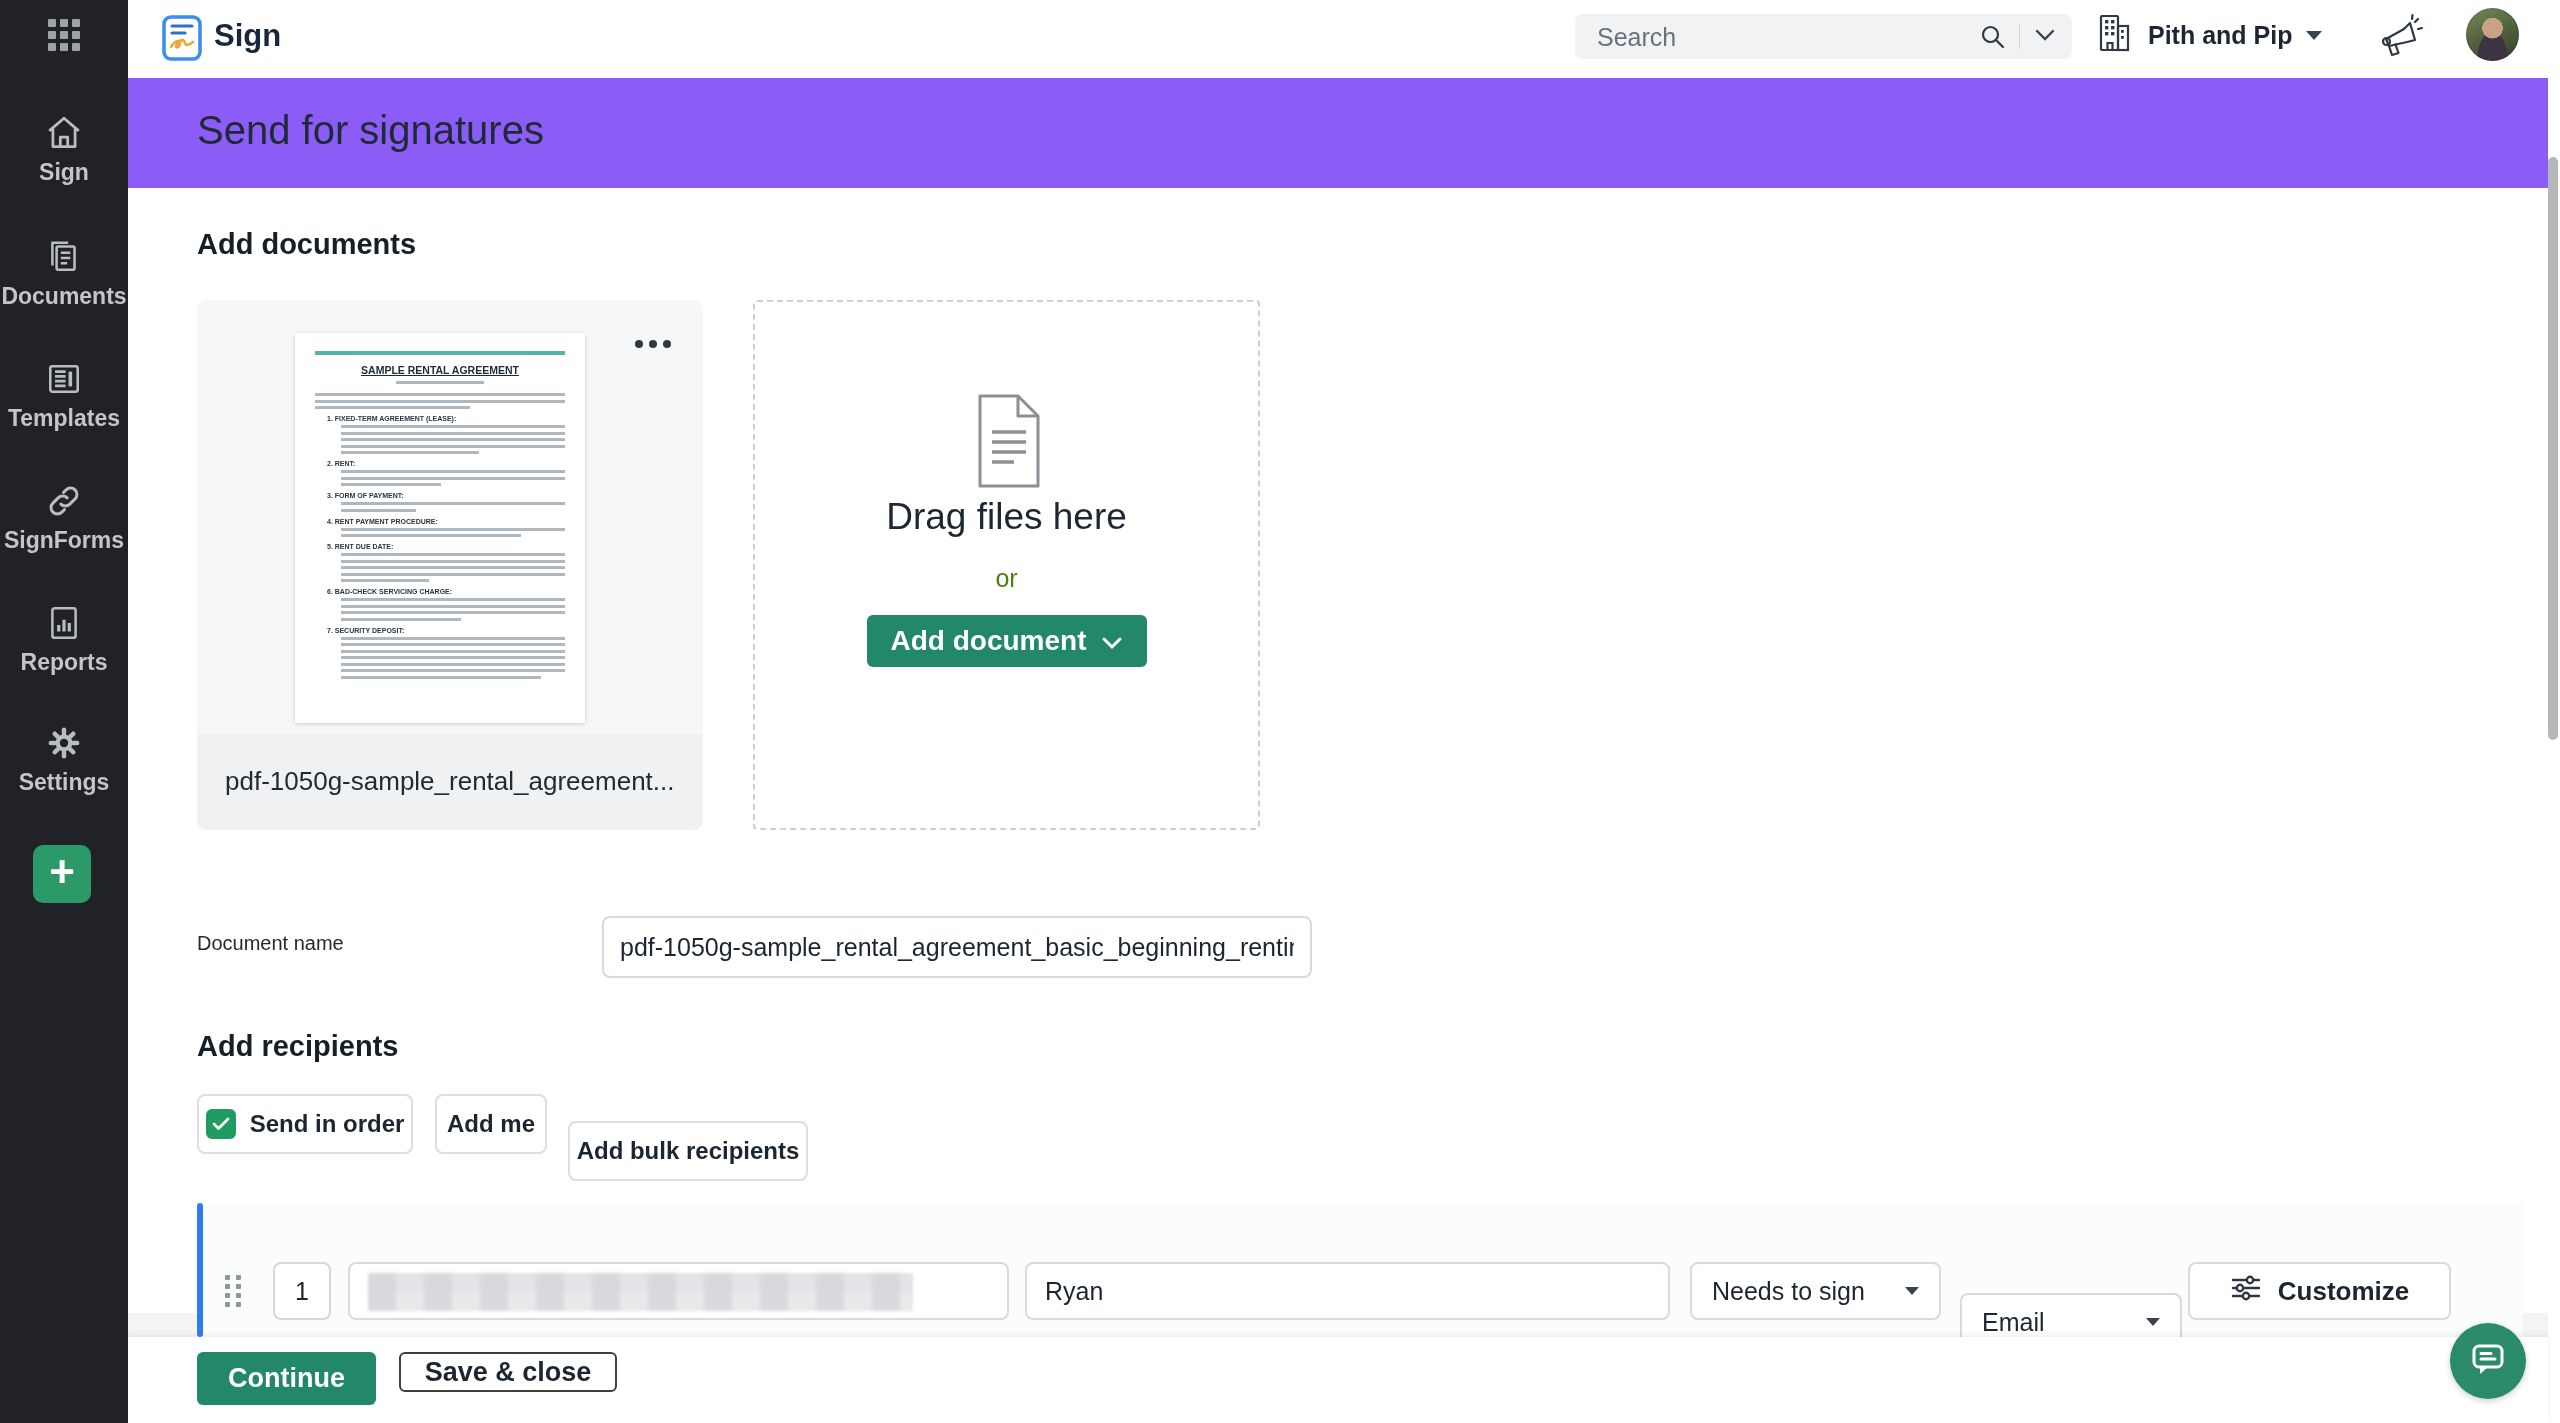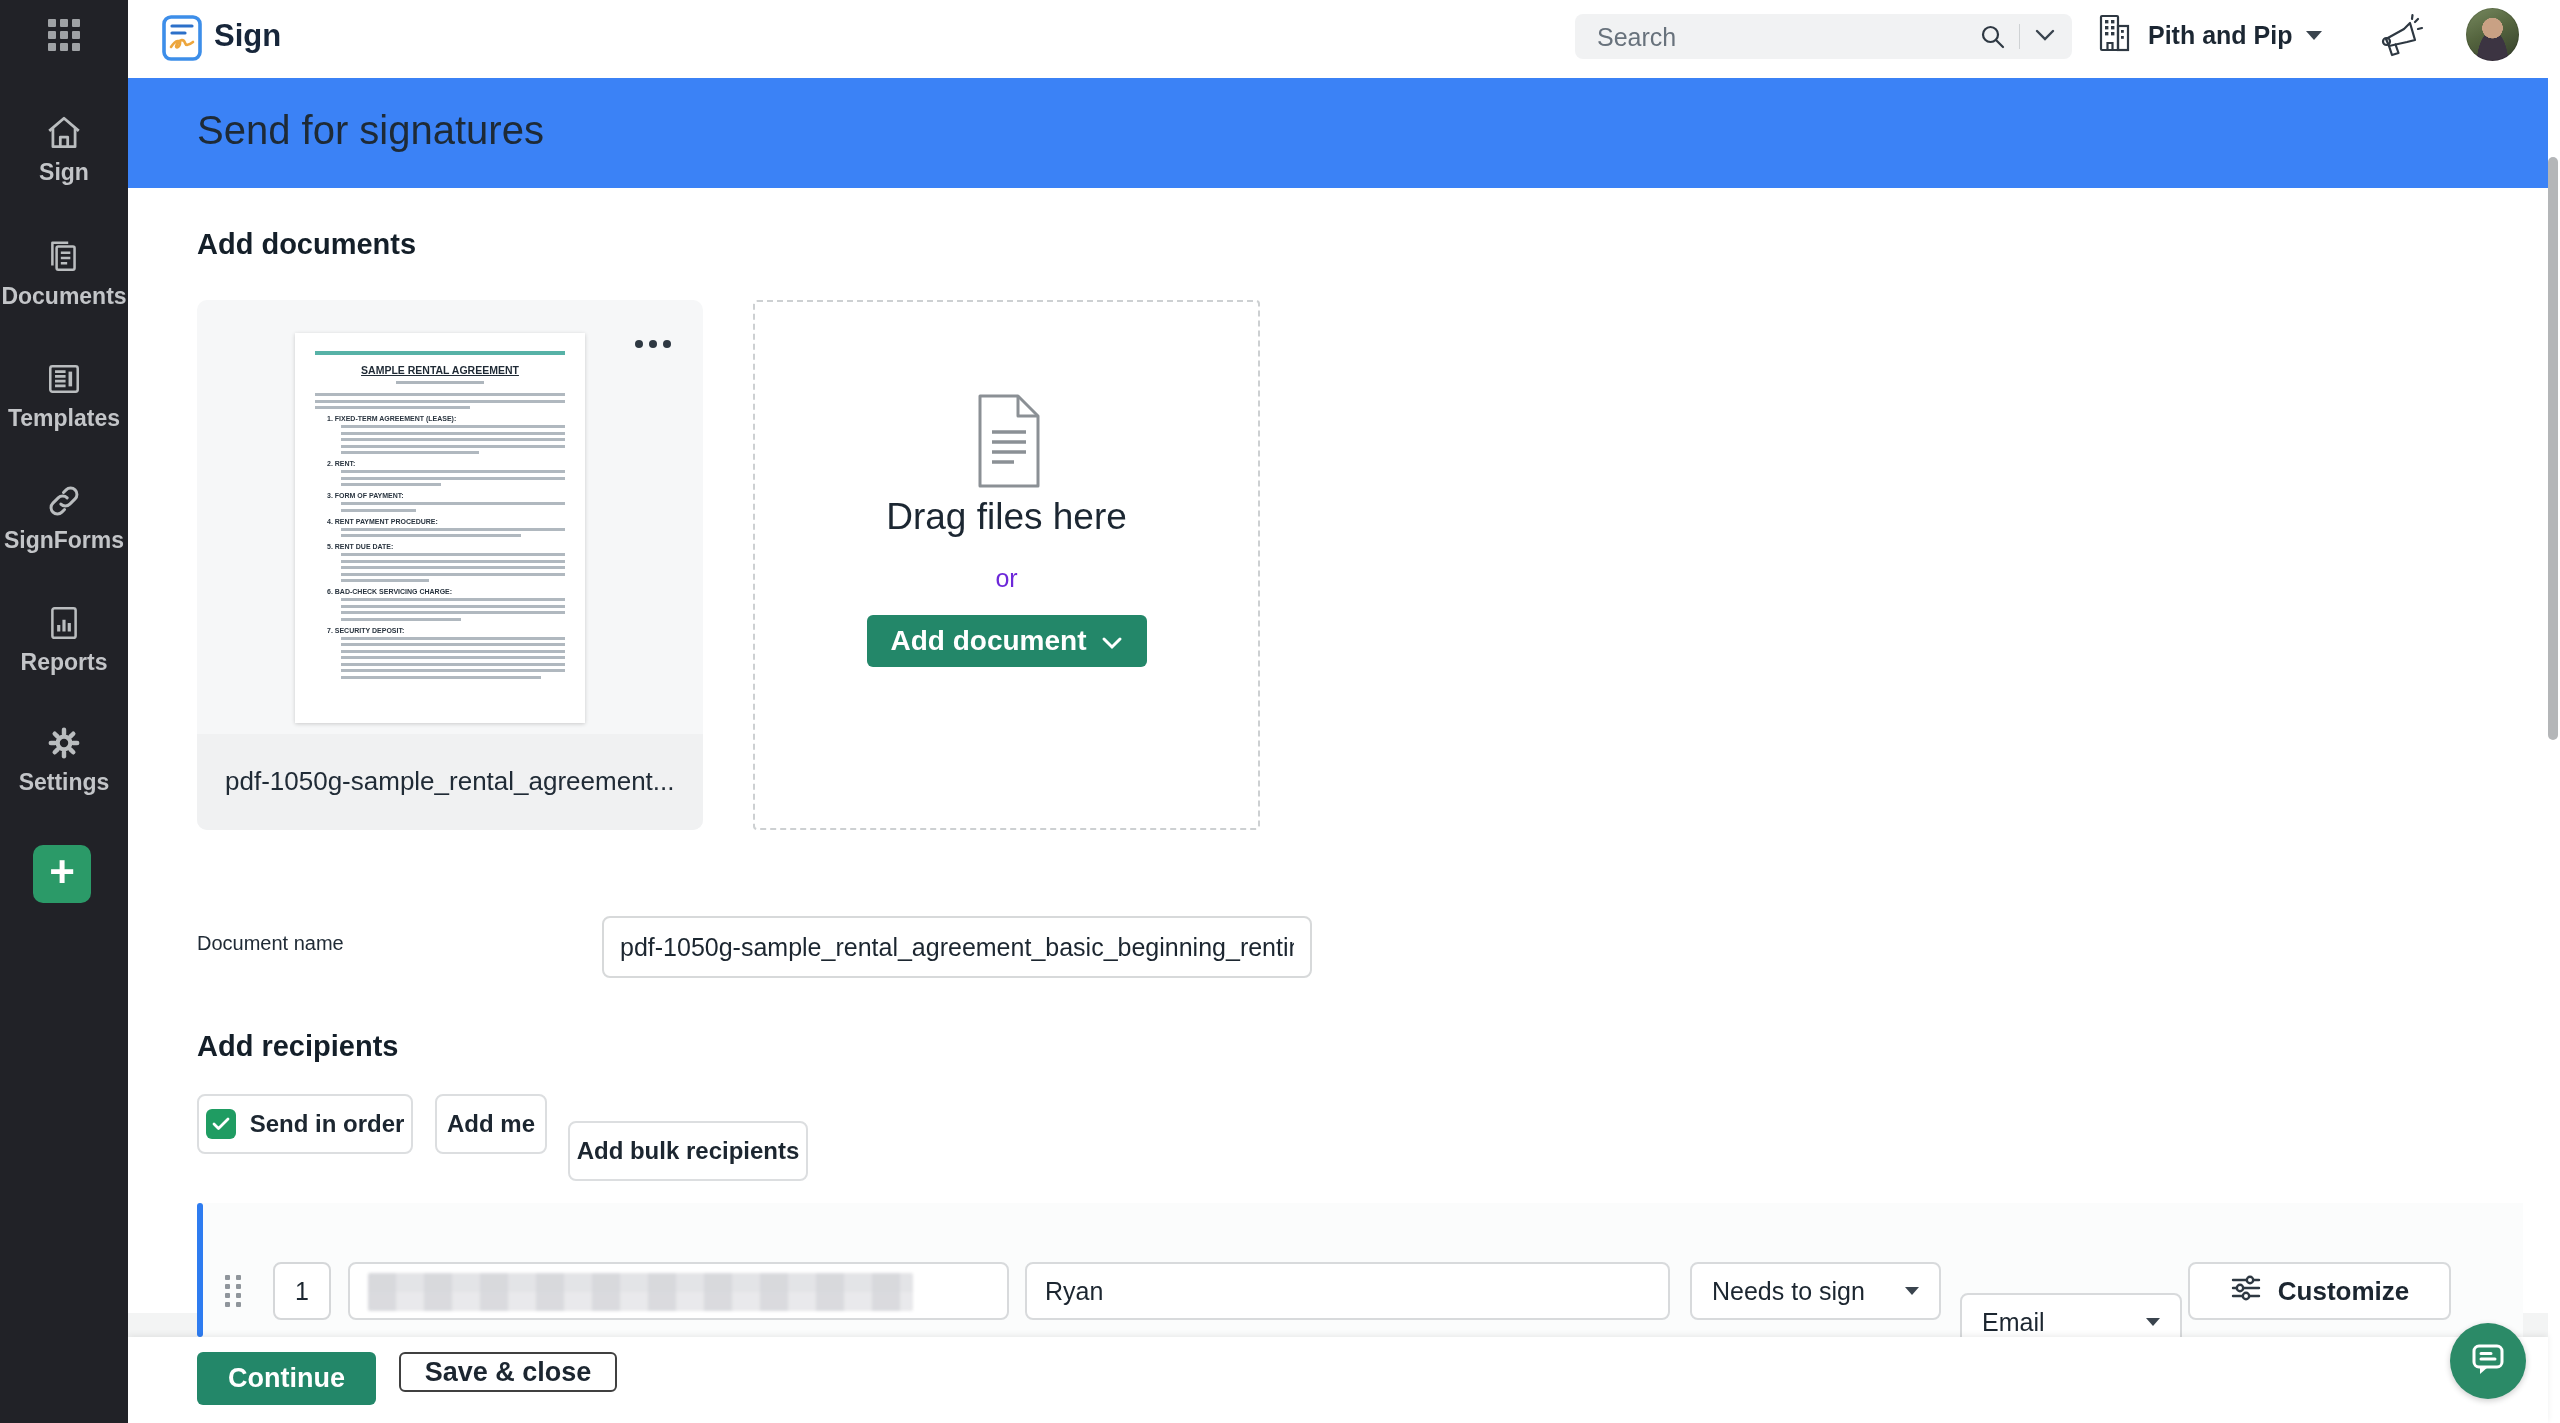--- a/index.html
+++ b/index.html
@@ -31,21 +31,21 @@
   .caret-down { width:0; height:0; border-left:8px solid transparent; border-right:8px solid transparent; border-top:9px solid #3a444e; }
   .megaphone { position:absolute; left:2248px; top:12px; cursor:pointer; }
   .avatar { position:absolute; left:2338px; top:8px; width:53px; height:53px; border-radius:50%; cursor:pointer;
     background:
       radial-gradient(circle at 50% 38%, #c9a184 0 24%, rgba(0,0,0,0) 25%),
       radial-gradient(ellipse at 50% 108%, #3c3442 0 42%, rgba(0,0,0,0) 43%),
       linear-gradient(155deg, #77895f 0%, #55653f 45%, #333d2a 100%);
     box-shadow: inset 0 0 0 1px rgba(0,0,0,.12); }
 
   
-  .page-band { position:absolute; left:128px; top:78px; width:2420px; height:110px; background:#3b82f6; }
+  .page-band { position:absolute; left:128px; top:78px; width:2420px; height:110px; background:#8b5cf6; }
   .page-title { position:absolute; left:69px; top:30px; font-size:40px; color:#1e2a36; }
 
   
   .sec-h { position:absolute; font-size:29px; font-weight:bold; color:#141f29; }
 
   
   .doc-card { position:absolute; left:197px; top:300px; width:506px; height:530px; background:#f6f7f8; border-radius:10px; }
   .doc-menu { position:absolute; right:26px; top:34px; display:flex; gap:6px; cursor:pointer; padding:6px; }
   .doc-menu i { width:8px; height:8px; border-radius:50%; background:#2e3842; }
   .preview { position:absolute; left:98px; top:33px; width:290px; height:390px; background:#fff;
@@ -59,21 +59,21 @@
   .pv-sec-h { font-size:7px; font-weight:bold; color:#2a3540; margin-bottom:3px; margin-left:12px; white-space:nowrap; }
   .pv-sec .tl { margin-left:26px; }
   .doc-caption { position:absolute; left:0; bottom:0; width:506px; height:96px; background:#f0f1f2; border-radius:0 0 10px 10px; }
   .doc-caption span { position:absolute; left:28px; top:32px; width:456px; font-size:26px; color:#202b36; white-space:nowrap; overflow:hidden; }
 
   
   .dropzone { position:absolute; left:753px; top:300px; width:507px; height:530px; border:2px dashed #cdd0d2; border-radius:4px;
               display:flex; flex-direction:column; align-items:center; cursor:pointer; background:#fff; }
   .dz-doc-icon { margin-top:88px; }
   .dz-drag { font-size:37px; color:#1c2732; }
-  .dz-or { margin-top:26px; font-size:25px; color:#6d28d9; }
+  .dz-or { margin-top:26px; font-size:25px; color:#4d7c0f; }
   .adddoc-btn { margin-top:22px; height:52px; padding:0 24px; background:#238769; border:none; border-radius:6px;
                 color:#fff; font-size:28px; font-weight:bold; font-family:inherit; display:flex; align-items:center; gap:14px; cursor:pointer; }
 
   
   .docname-label { position:absolute; left:197px; top:932px; font-size:20px; color:#202b36; }
   .docname-input { position:absolute; left:602px; top:916px; width:710px; height:62px; border:2px solid #d7d9da; border-radius:8px;
                    padding:0 16px; font-size:25px; color:#1c2630; font-family:inherit; background:#fff; white-space:nowrap; overflow:hidden; }
 
   
   .pill { position:absolute; top:1094px; height:60px; background:#fff; border:2px solid #dcdee0; border-radius:8px;

